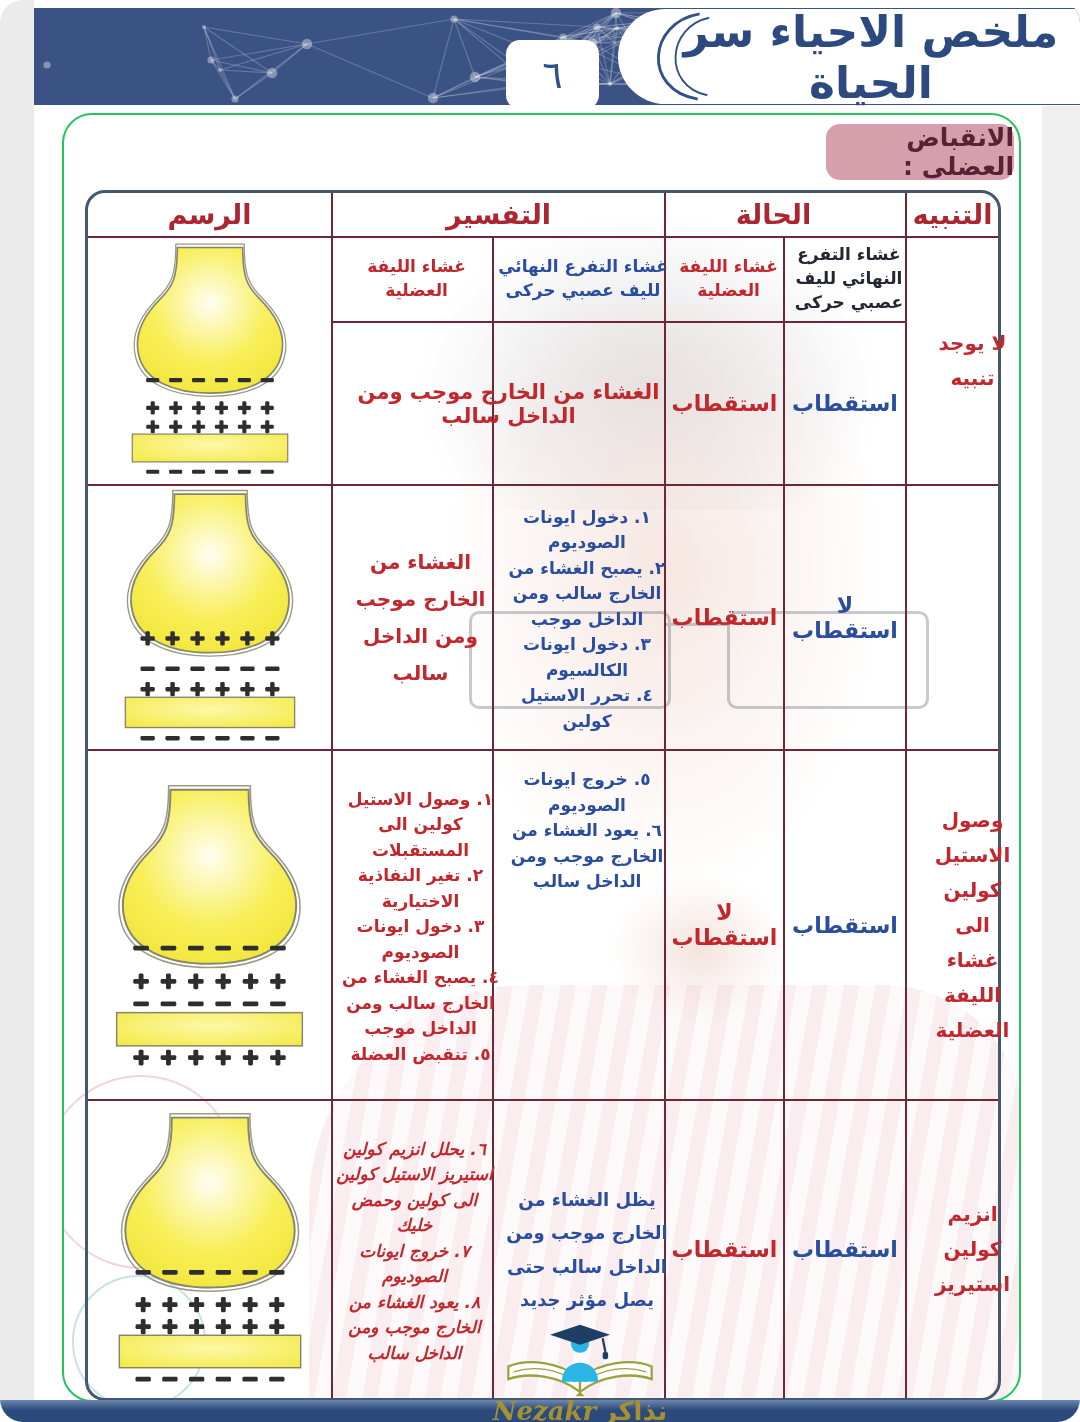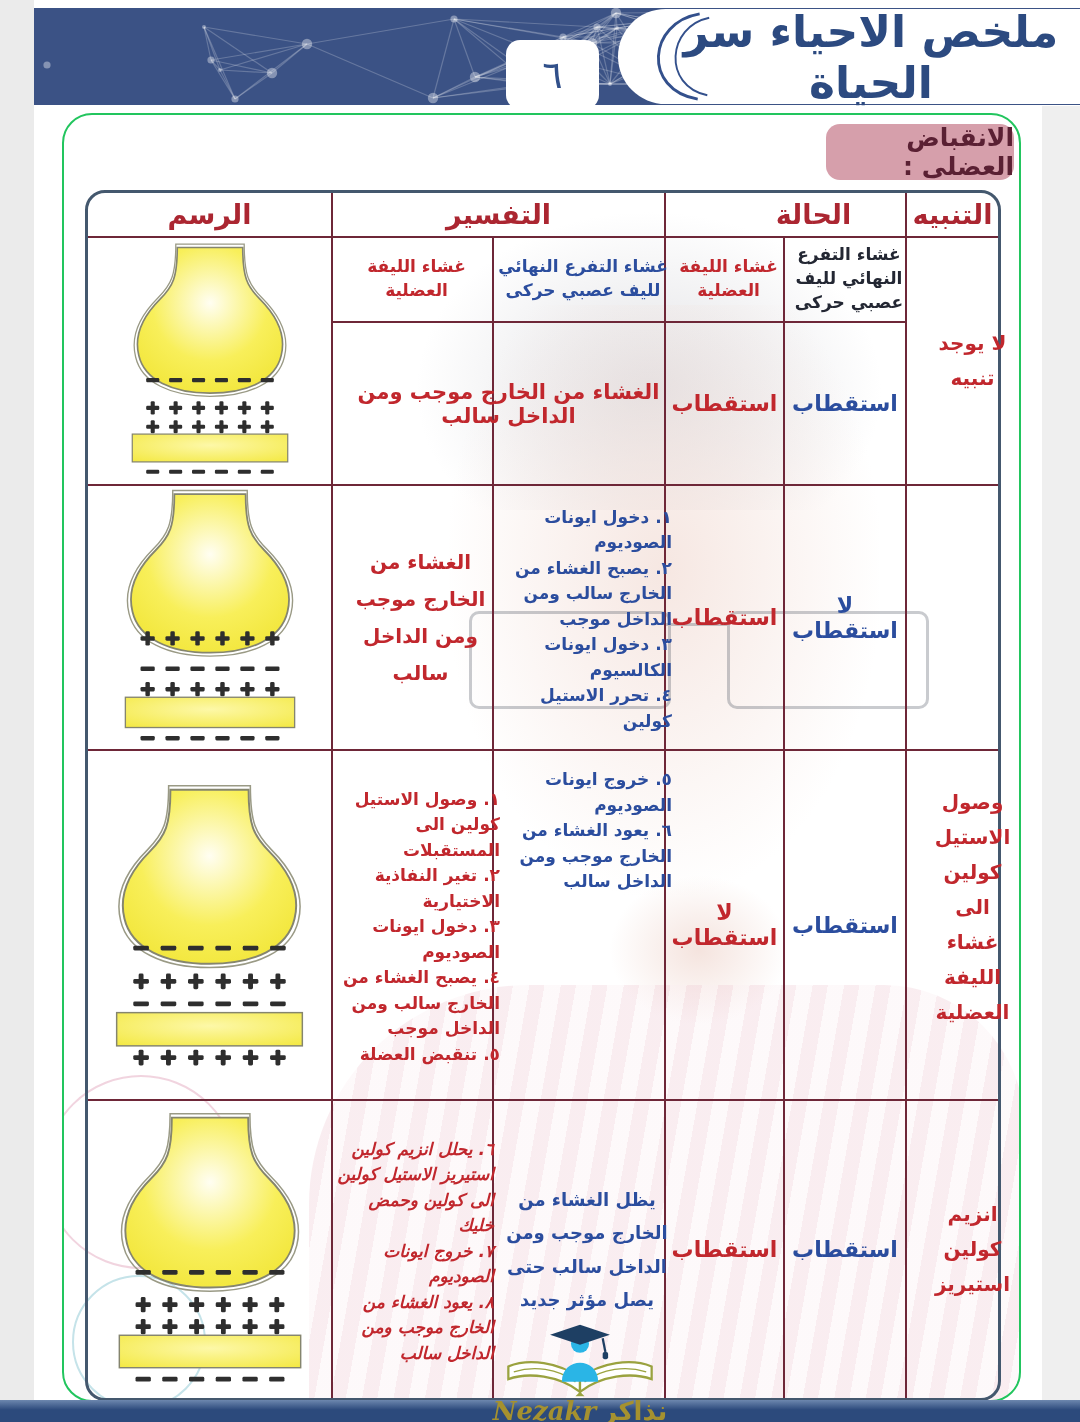--- a/index.html
+++ b/index.html
@@ -1,17 +1,17 @@
 <!DOCTYPE html>
 <html><head>
 <meta charset="utf-8">
 <style>
   * { margin:0; padding:0; box-sizing:content-box; }
   body { background:#fff; font-family:"DejaVu Sans", sans-serif; }
-  .page { position:relative; width:1080px; height:1422px; background:#fff; overflow:hidden; }
+  .page { position:relative; width:1080px; height:1422px; background:#fff; overflow:hidden;border-radius:23px; }
 
   .left-strip  { position:absolute; left:0; top:0; width:34px; height:1422px; background:#ebebeb; }
   .right-strip { position:absolute; right:0; top:106px; width:38px; height:1294px; background:#efefef; }
 
   
   .header-band { position:absolute; left:34px; top:8px; width:1046px; height:97px; background:#3b5285; overflow:hidden; }
   .header-band svg { width:100%; height:100%; display:block; }
   .title-bubble { position:absolute; right:0; top:9px; width:462px; height:95px; background:#fff;
                   border-radius:48px 0 0 48px; display:flex; align-items:center; z-index:3; }
   .bubble-arcs { position:absolute; left:5px; top:2px; width:91px; height:91px; }
@@ -56,21 +56,21 @@
           flex-direction:column; text-align:center; direction:rtl; font-weight:bold; }
   .t-red  { color:#c1272d; }
   .t-blue { color:#2b4d9e; }
   .t-dark { color:#232733; }
   .col-header { font-size:27px; color:#ab2631; }
   .sub-h { font-size:17px; line-height:1.4; padding:0 4px; }
   .mid-text { font-size:20px; line-height:1.85; padding:0 8px; }
   .merged-text { font-size:21px; padding:0 10px; }
   .state-val { font-size:22px; }
   .stim { font-size:20px; line-height:1.75; padding:0 20px; }
-  .small-list { font-size:17px; line-height:1.5; padding:2px 8px; align-items:stretch; justify-content:center;text-align:right; }
+  .small-list { font-size:17px; line-height:1.5; padding:2px 8px; align-items:stretch; justify-content:center; }
   .small-list .li { width:100%; }
   .diagram { display:flex; align-items:center; justify-content:center; width:100%; height:100%; }
 
   
   .logo { position:absolute; left:492px; top:1322px; width:176px; z-index:10; text-align:center; }
   .logo svg { display:block; margin:0 auto; }
   .logo-text { display:flex; gap:6px; justify-content:center; font-weight:bold; color:#a5912f; direction:ltr; margin-top:-4px; }
   .logo-text .latin { font-style:italic; font-size:26px; font-family:"DejaVu Serif", serif; }
   .logo-text .arabic { font-size:26px; }
   .bottom-bar { position:absolute; left:0; top:1400px; width:1080px; height:22px;
@@ -294,21 +294,21 @@
       <div class="vline" style="left:695px; top:44px; height:1161px;"></div>
       <div class="vline" style="left:817px; top:0; height:1205px;"></div>
       <div class="hline" style="top:43px;  left:0;     width:910px;"></div>
       <div class="hline" style="top:128px; left:244px; width:574px;"></div>
       <div class="hline" style="top:291px; left:0;     width:910px;"></div>
       <div class="hline" style="top:556px; left:0;     width:910px;"></div>
       <div class="hline" style="top:906px; left:0;     width:910px;"></div>
 
       <div class="cell col-header" style="left:0;   top:0; width:243px; height:43px;">الرسم</div>
       <div class="cell col-header" style="left:245px;top:0; width:331px; height:43px;">التفسير</div>
-      <div class="cell col-header" style="left:606px;top:0; width:239px; height:43px;">الحالة</div>
+      <div class="cell col-header" style="left:566px;top:0; width:239px; height:43px;">الحالة</div>
       <div class="cell col-header" style="left:819px;top:0; width:91px;  height:43px;">التنبيه</div>
 
       <div class="cell sub-h t-red" style="left:245px;top:44px;width:159px;height:84px;">غشاء الليفة العضلية</div>
       <div class="cell sub-h t-blue" style="left:406px;top:44px;width:170px;height:84px;">غشاء التفرع النهائي لليف عصبي حركى</div>
       <div class="cell sub-h t-red" style="left:578px;top:44px;width:117px;height:84px;">غشاء الليفة العضلية</div>
       <div class="cell sub-h t-dark" style="left:697px;top:44px;width:120px;height:84px;">غشاء التفرع النهائي لليف عصبي حركى</div>
 
       <div class="cell" style="left:0;top:44px;width:243px;height:247px;">
         <div class="diagram">
             <svg viewBox="0 0 220 292" width="180">
@@ -498,21 +498,21 @@
         <div class="li">٣. دخول ايونات الصوديوم</div>
         <div class="li">٤. يصبح الغشاء من الخارج سالب ومن الداخل موجب</div>
         <div class="li">٥. تنقبض العضلة</div>
       </div>
       <div class="cell small-list t-blue" style="left:406px;top:558px;width:170px;height:348px; justify-content:flex-start; padding-top:16px;">
         <div class="li">٥. خروج ايونات الصوديوم</div>
         <div class="li">٦. يعود الغشاء من الخارج موجب ومن الداخل سالب</div>
       </div>
       <div class="cell state-val t-red" style="left:578px;top:558px;width:117px;height:348px;">لا استقطاب</div>
       <div class="cell state-val t-blue" style="left:697px;top:558px;width:120px;height:348px;">استقطاب</div>
-      <div class="cell stim t-red" style="left:819px;top:540px;width:91px;height:348px;">وصول الاستيل كولين الى غشاء الليفة العضلية</div>
+      <div class="cell stim t-red" style="left:819px;top:558px;width:91px;height:348px;">وصول الاستيل كولين الى غشاء الليفة العضلية</div>
 
       <div class="cell" style="left:0;top:908px;width:243px;height:297px;">
         <div class="diagram">
             <svg viewBox="0 0 220 292" width="210">
               <defs>
                 <radialGradient id="bg3" cx="50%" cy="38%" r="80%">
                   <stop offset="0%" stop-color="#fffef2"></stop>
                   <stop offset="50%" stop-color="#f8ef5a"></stop>
                   <stop offset="100%" stop-color="#efe22c"></stop>
                 </radialGradient>

